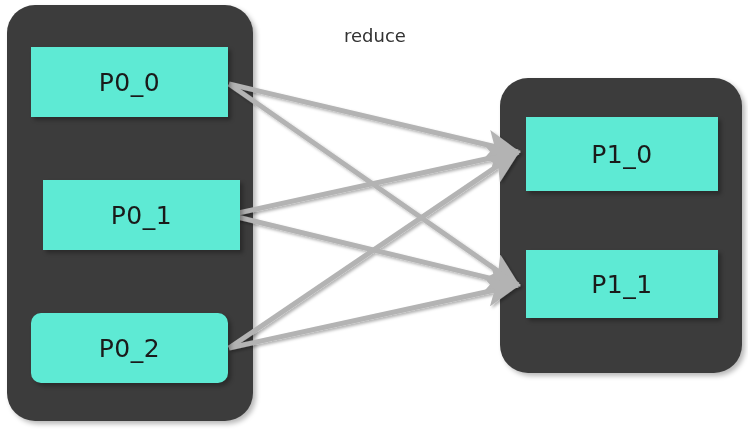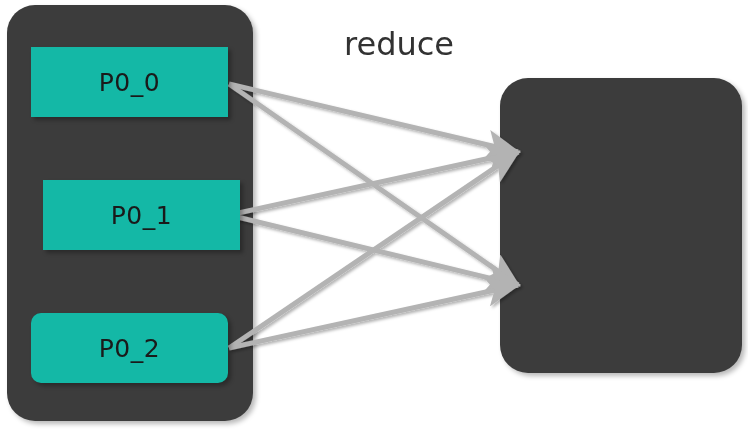--- a/index.html
+++ b/index.html
@@ -35,21 +35,21 @@
   #group-right {
     left: 500px;
     top: 78px;
     width: 242px;
     height: 295px;
   }
 
   
   .node {
     position: absolute;
-    background: #14b8a6;
+    background: #5eead4;
     color: #1a1a1a;
     display: flex;
     align-items: center;
     justify-content: center;
     font-size: 25px;
     letter-spacing: 0.5px;
     box-shadow: 3px 3px 4px rgba(0,0,0,0.30);
     white-space: nowrap;
   }
   #node-p0-0 { left: 31px;  top: 47px;  width: 197px; height: 70px; }
@@ -66,21 +66,21 @@
     width: 748px;
     height: 436px;
     pointer-events: none;
   }
 
   
   #edge-label {
     position: absolute;
     left: 344px;
     top: 25px;
-    font-size: 32px;
+    font-size: 18px;
     color: #323232;
     white-space: nowrap;
   }
 </style>
 </head>
 <body>
 
 <div id="canvas">
 
   <div class="group" id="group-left"></div>
@@ -103,16 +103,18 @@
         <line x1="229" y1="215" x2="518" y2="285"></line>
         <line x1="229" y1="348" x2="518" y2="152"></line>
         <line x1="229" y1="348" x2="518" y2="285"></line>
       </g>
   </svg>
 
   <div class="node" id="node-p0-0">P0_0</div>
   <div class="node" id="node-p0-1">P0_1</div>
   <div class="node" id="node-p0-2">P0_2</div>
 
+  <div class="node" id="node-p1-0">P1_0</div>
+  <div class="node" id="node-p1-1">P1_1</div>
 
   <div id="edge-label">reduce</div>
 
 </div>
 
 </body></html>

